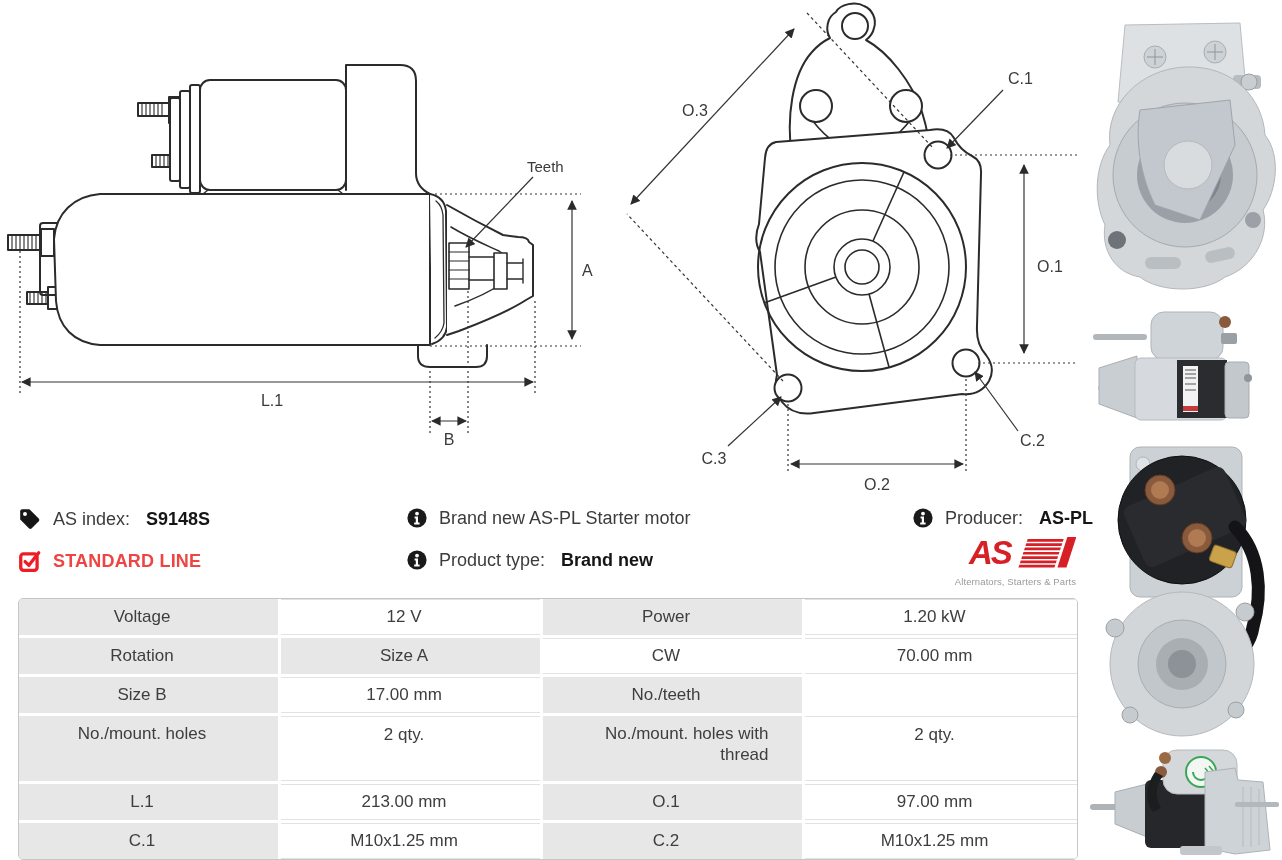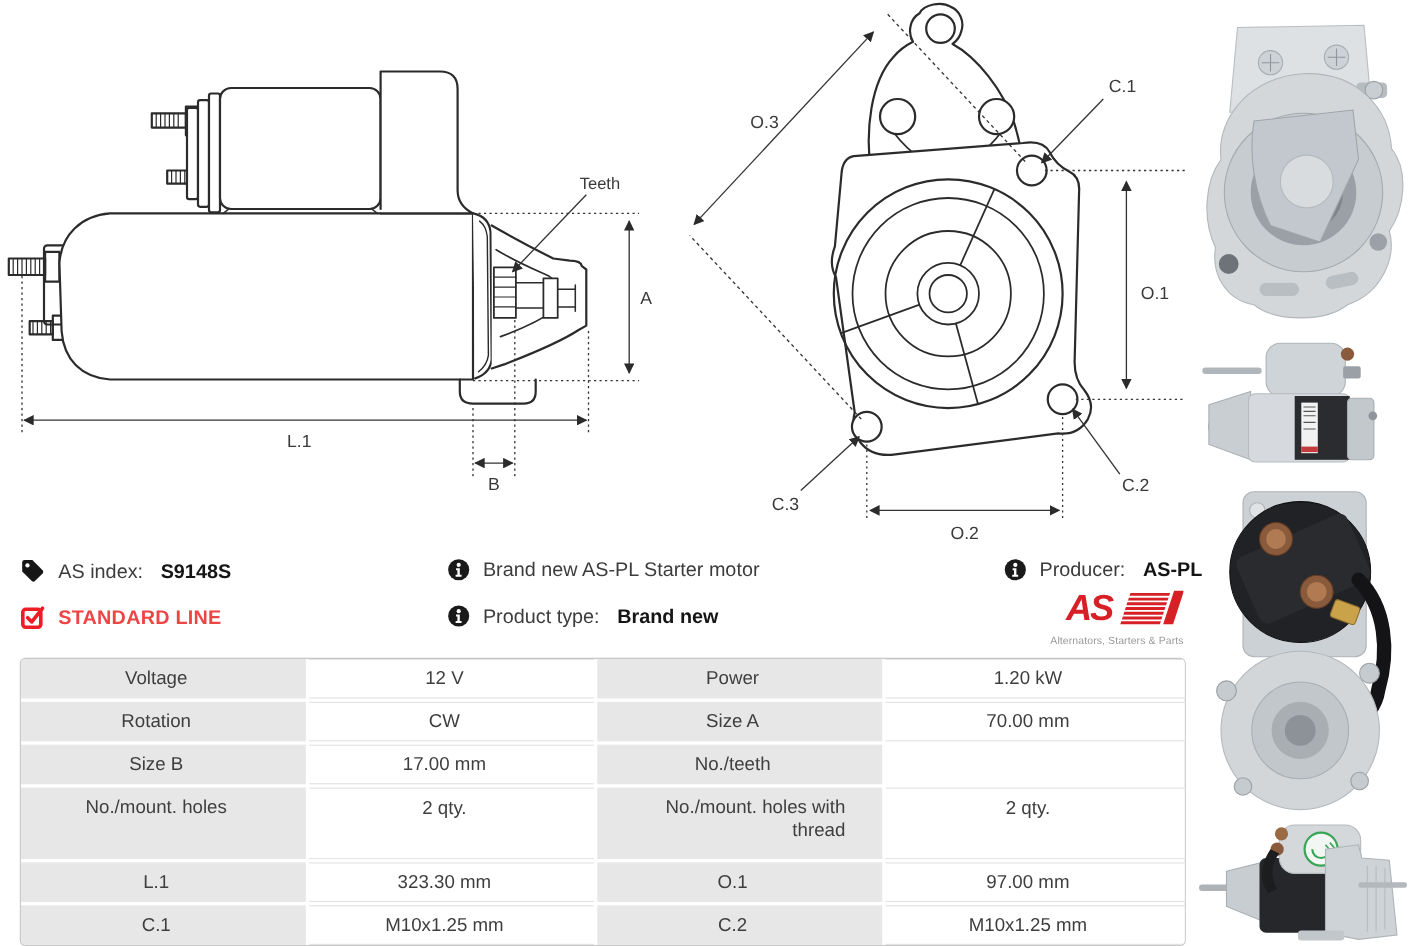--- a/index.html
+++ b/index.html
@@ -323,26 +323,26 @@
         <span>Power</span>
       </div>
       <div class="tcell value">
         <span>1.20 kW</span>
       </div>
     </div>
     <div class="trow">
       <div class="tcell label">
         <span>Rotation</span>
       </div>
+      <div class="tcell label">
+        <span>Size A</span>
+      </div>
       <div class="tcell value">
         <span>CW</span>
       </div>
-      <div class="tcell label">
-        <span>Size A</span>
-      </div>
       <div class="tcell value">
         <span>70.00 mm</span>
       </div>
     </div>
     <div class="trow">
       <div class="tcell label">
         <span>Size B</span>
       </div>
       <div class="tcell value">
         <span>17.00 mm</span>
@@ -363,21 +363,21 @@
       </div>
       <div class="tcell value">
         <span>2 qty.</span>
       </div>
     </div>
     <div class="trow">
       <div class="tcell label">
         <span>L.1</span>
       </div>
       <div class="tcell value">
-        <span>323.30 mm</span>
+        <span>213.00 mm</span>
       </div>
       <div class="tcell label">
         <span>O.1</span>
       </div>
       <div class="tcell value">
         <span>97.00 mm</span>
       </div>
     </div>
     <div class="trow">
       <div class="tcell label">

